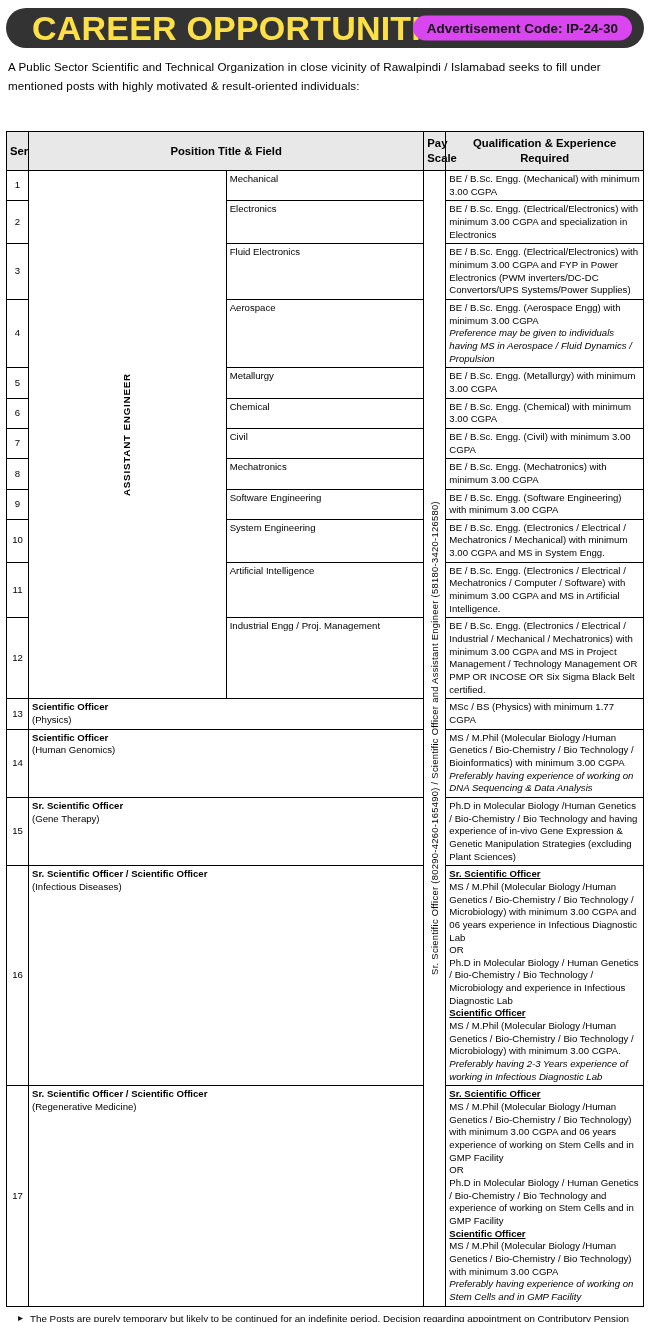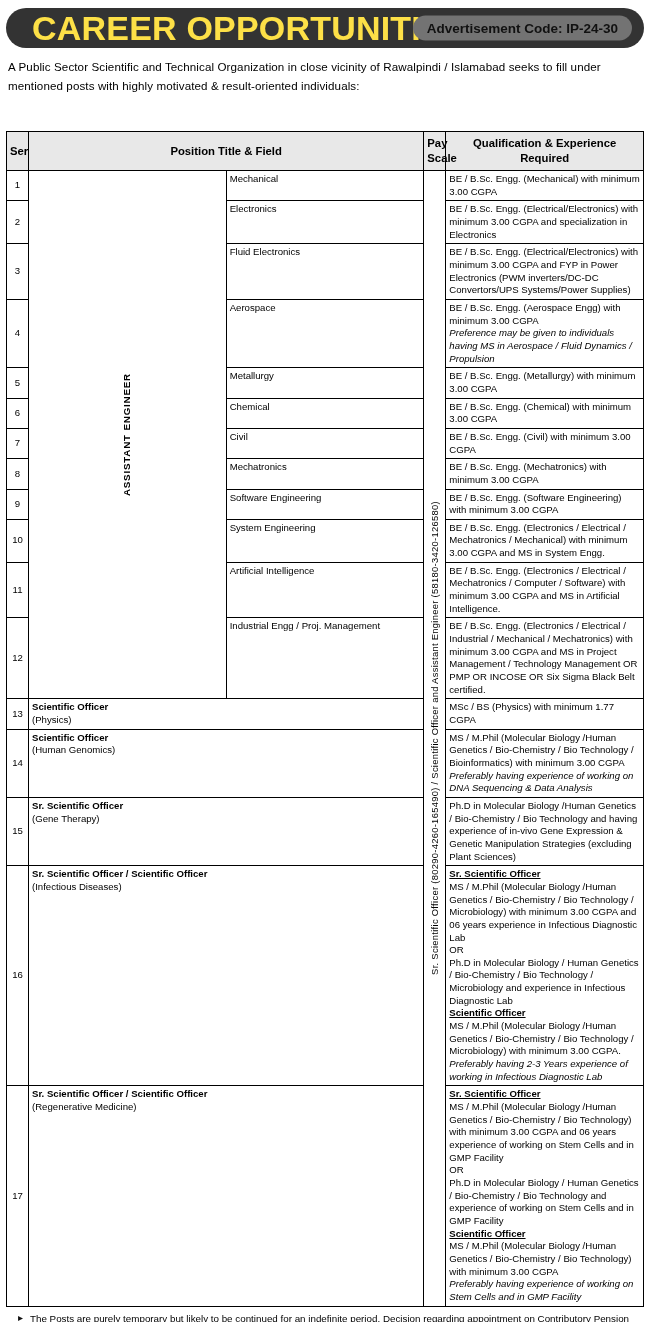--- a/index.html
+++ b/index.html
@@ -38,21 +38,21 @@
     font-weight: bold;
     letter-spacing: 0.2px;
     line-height: 1;
     white-space: nowrap;
   }
   .ad-code {
     position: absolute;
     right: 12px;
     top: 50%;
     transform: translateY(-50%);
-    background: #737373;
+    background: #d946ef;
     border-radius: 14px;
     color: #111;
     font-size: 13.5px;
     font-weight: bold;
     padding: 5px 14px;
     white-space: nowrap;
   }
 
   
   .intro {

